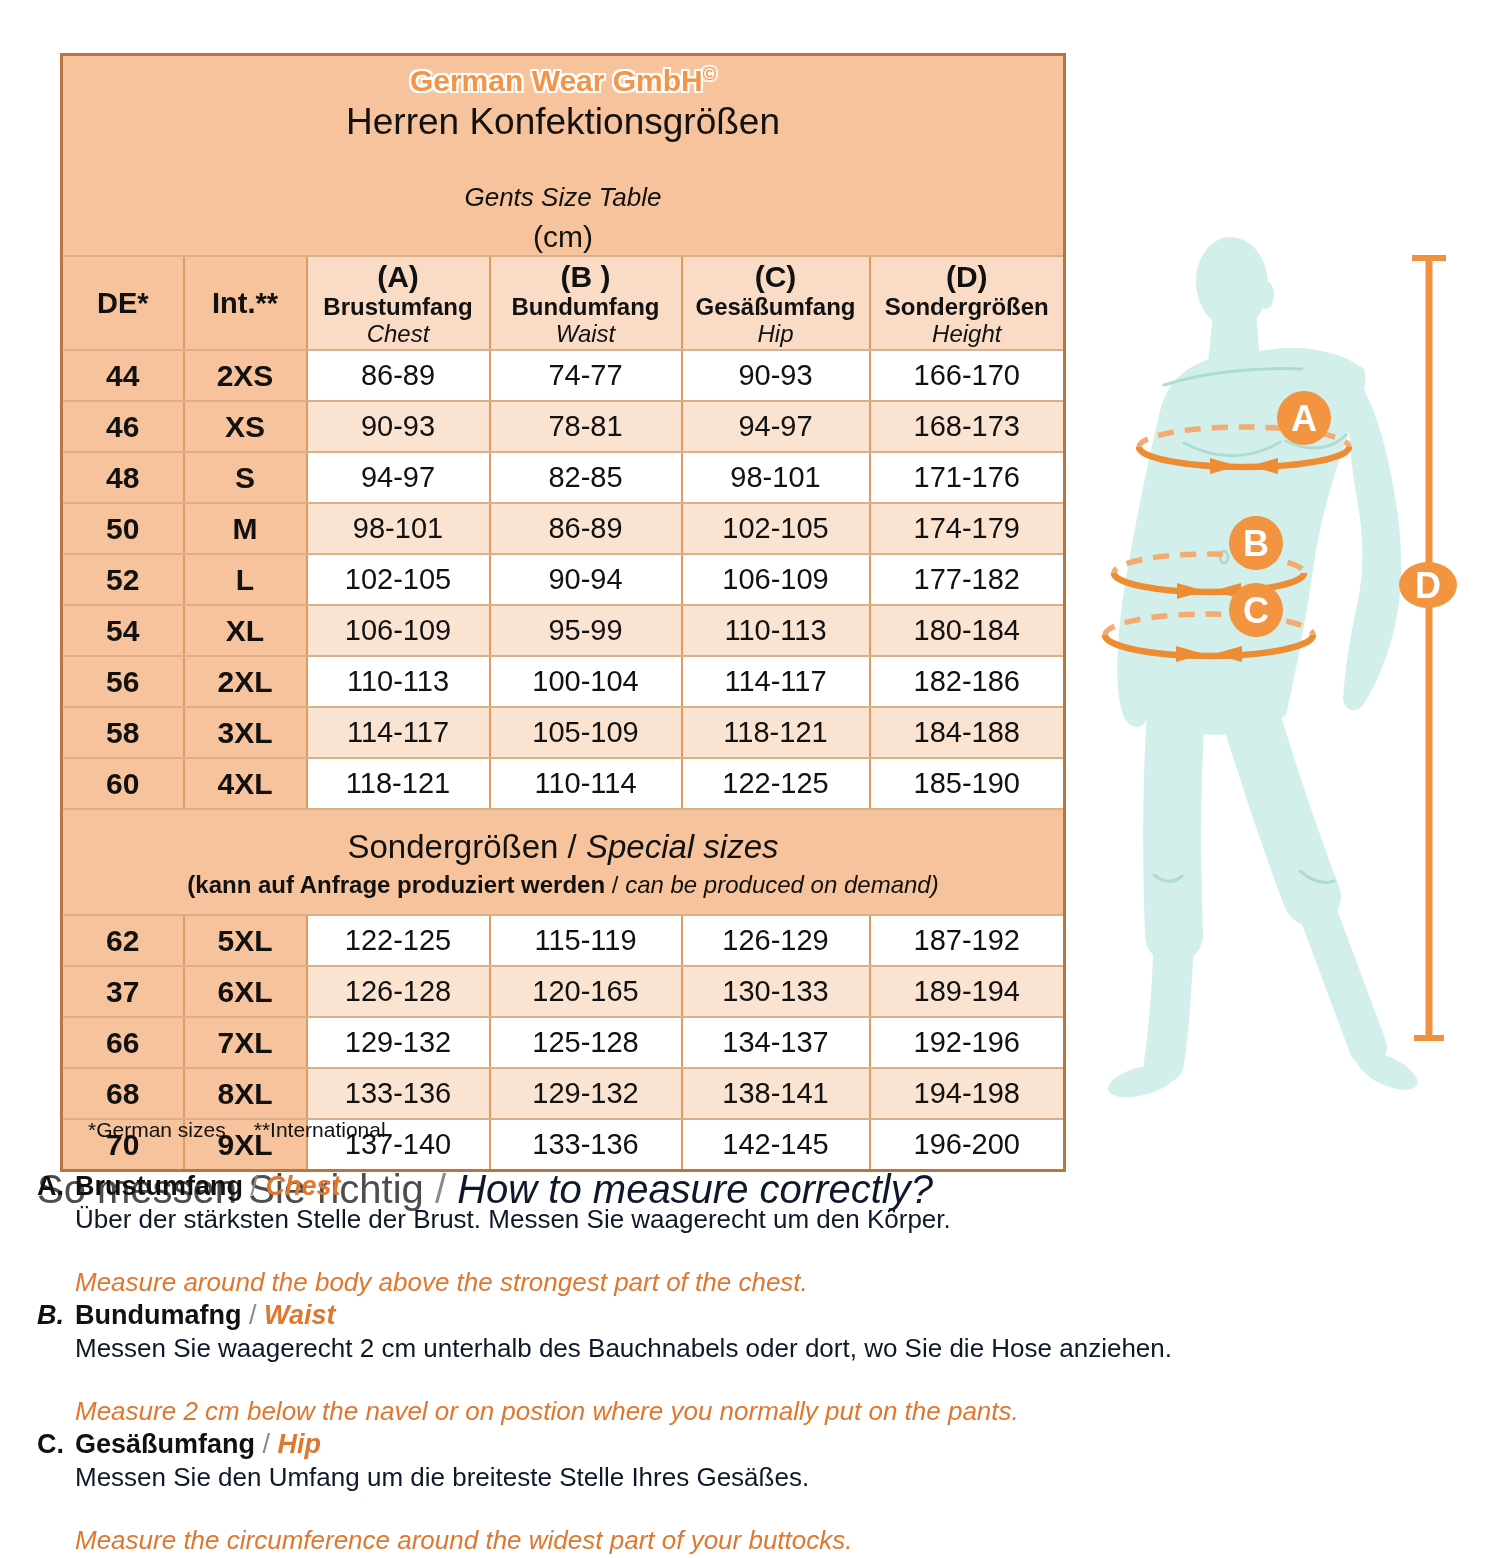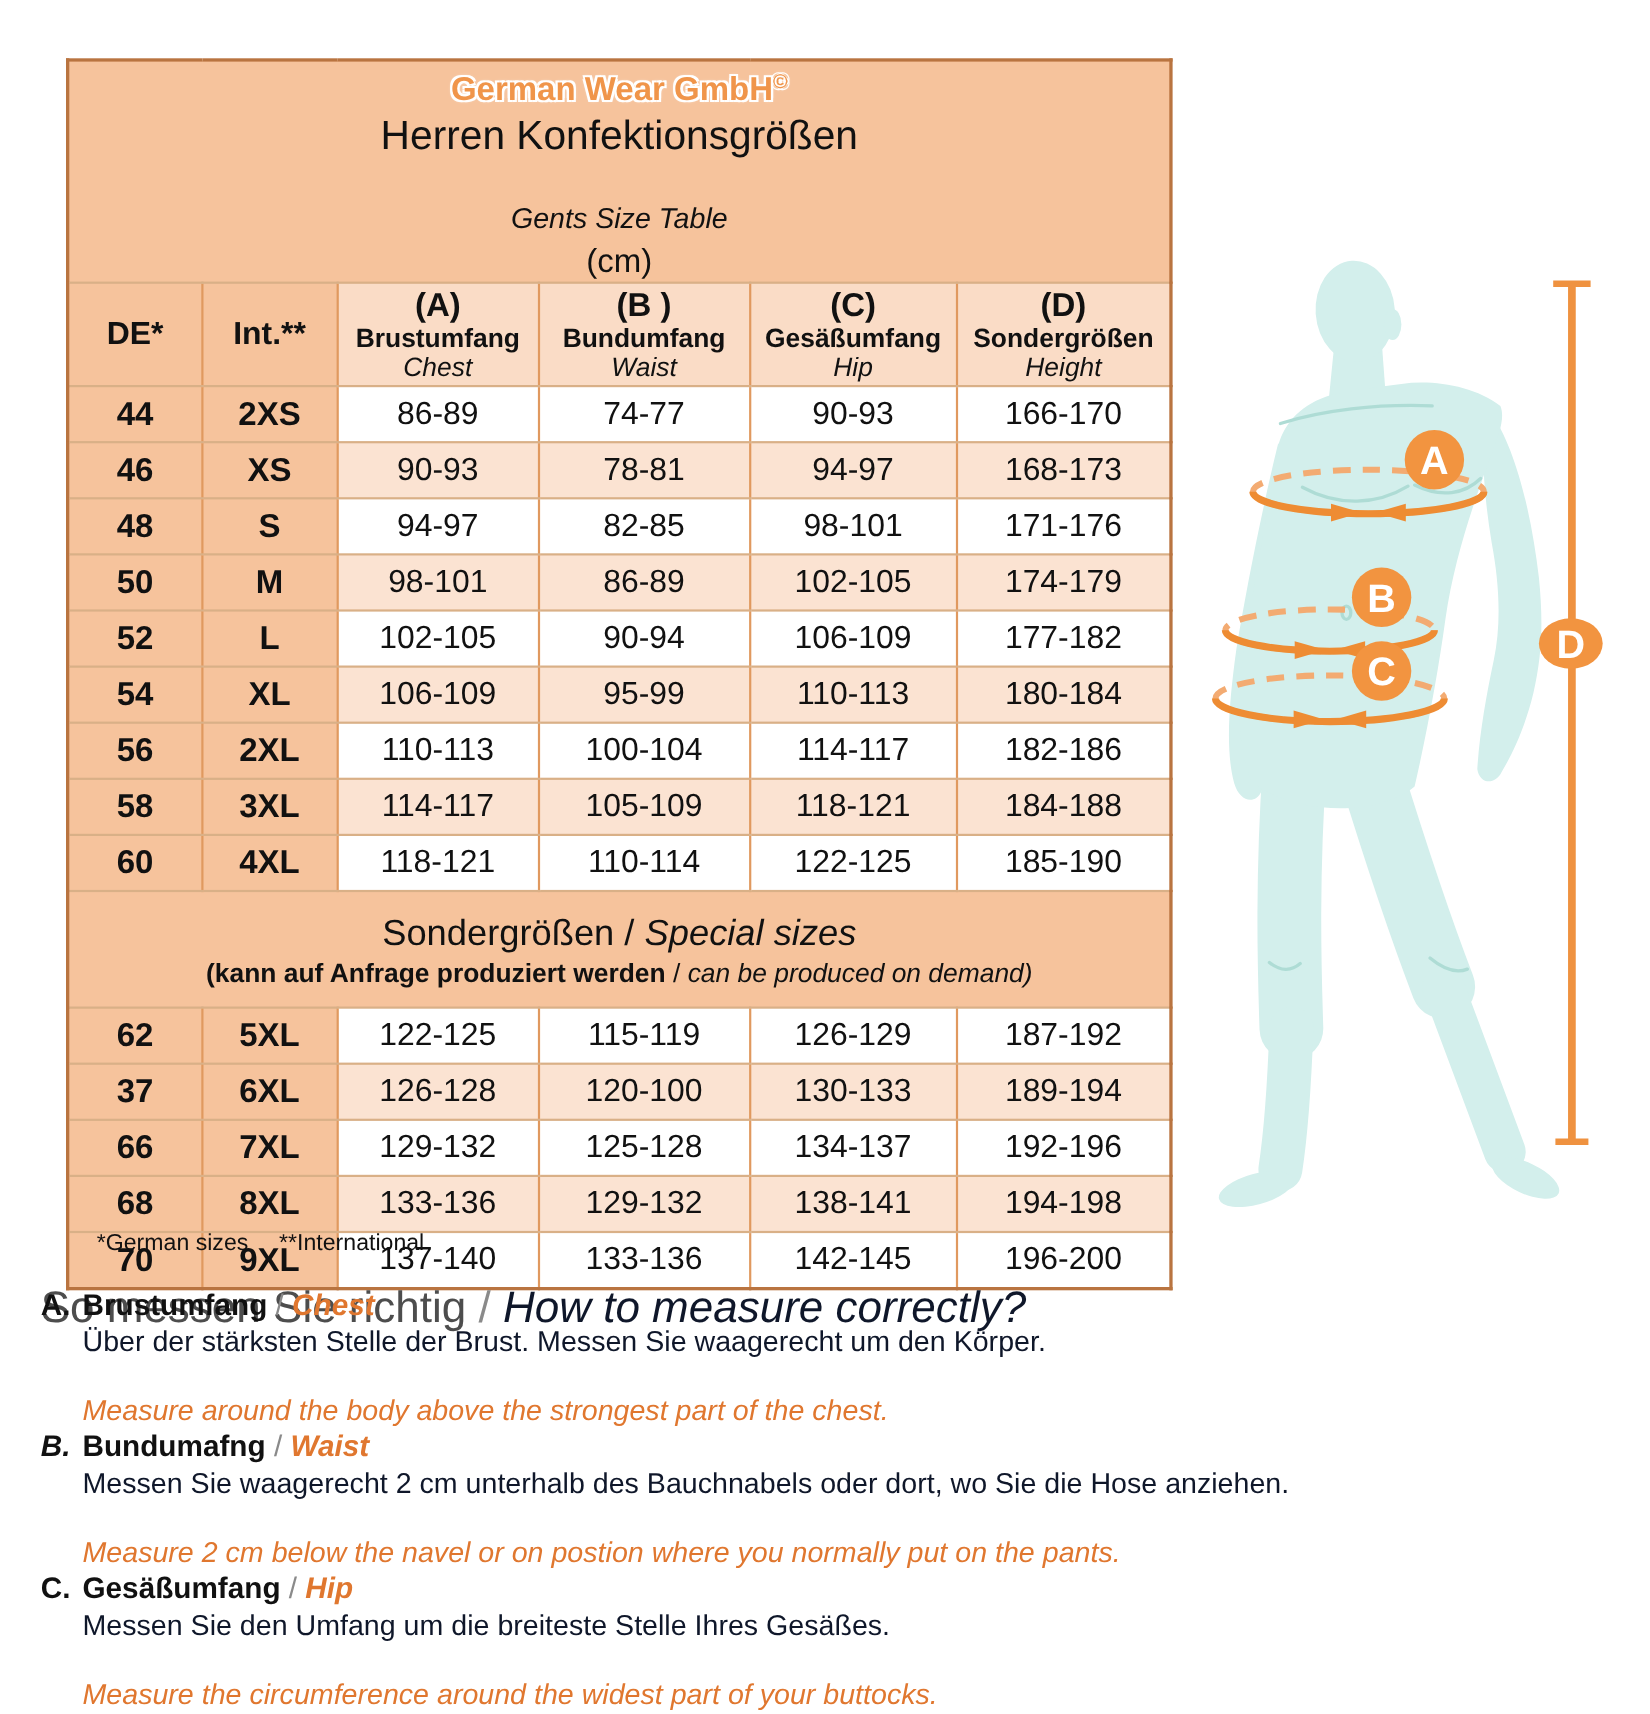--- a/index.html
+++ b/index.html
@@ -210,21 +210,21 @@
           <td class="c-id">5XL</td>
           <td class="c-val">122-125</td>
           <td class="c-val">115-119</td>
           <td class="c-val">126-129</td>
           <td class="c-val">187-192</td>
         </tr>
         <tr class="striped">
           <td class="c-id">37</td>
           <td class="c-id">6XL</td>
           <td class="c-val">126-128</td>
-          <td class="c-val">120-100</td>
+          <td class="c-val">120-165</td>
           <td class="c-val">130-133</td>
           <td class="c-val">189-194</td>
         </tr>
         <tr class="plain">
           <td class="c-id">66</td>
           <td class="c-id">7XL</td>
           <td class="c-val">129-132</td>
           <td class="c-val">125-128</td>
           <td class="c-val">134-137</td>
           <td class="c-val">192-196</td>

